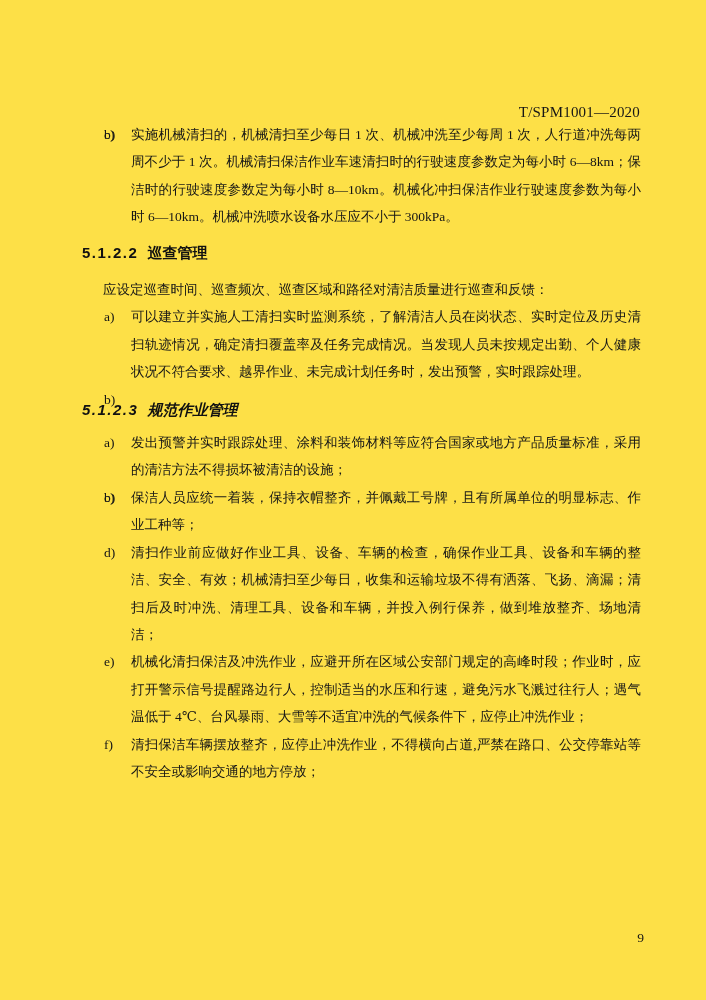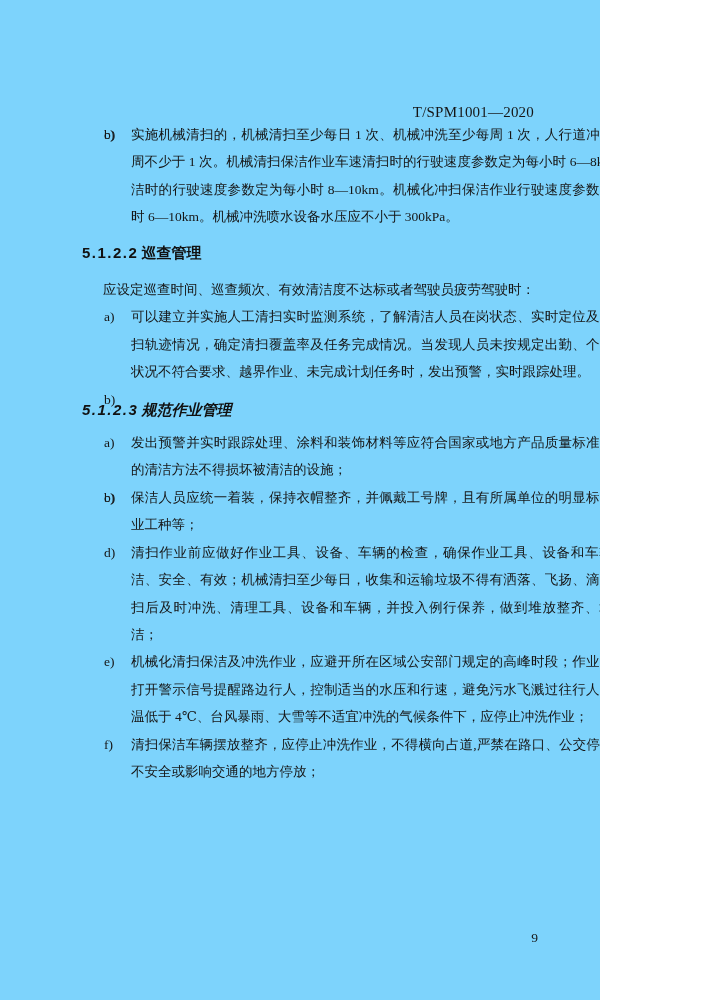--- a/index.html
+++ b/index.html
@@ -1,21 +1,21 @@
 <!DOCTYPE html>
 <html><head>
 <meta charset="utf-8">
 <style>
   * { margin: 0; padding: 0; box-sizing: border-box; }
   html, body { background: #ffffff; }
   .page {
     position: relative;
-    width: 600px;
+    width: 706px;
     height: 1000px;
-    background: #7dd3fc;
+    background: #fde047;
     color: #161616;
     font-family: "Liberation Serif", "DejaVu Serif", serif;
     overflow: hidden;
   }
   .header-code {
     position: absolute;
     top: 103px;
     right: 66px;
     font-size: 15px;
     line-height: 18px;
@@ -42,21 +42,21 @@
     top: 0;
   }
   .clause-heading {
     margin: 8px 0 0 16px;
     font-family: "Liberation Sans", "DejaVu Sans", sans-serif;
     font-weight: bold;
     font-size: 15px;
     line-height: 27.4px;
     color: #111;
   }
-  .clause-heading .h-num { letter-spacing: 1.5px; margin-right: 3px; }
+  .clause-heading .h-num { letter-spacing: 1.5px; margin-right: 9px; }
   .intro-paragraph {
     margin: 10px 0 0 37px;
     text-align: justify;
   }
   .list-after-heading { margin-top: 6px; }
   .heading-gap { margin-top: 10px; font-style: italic; }
   .page-number {
     position: absolute;
     top: 929px;
     right: 62px;
@@ -80,21 +80,21 @@
       <div class="clause-item">
         <span class="item-label">c)</span>
         <span class="item-text">实施机械清扫的，机械清扫至少每日 1 次、机械冲洗至少每周 1 次，人行道冲洗每两周不少于 1 次。机械清扫保洁作业车速清扫时的行驶速度参数定为每小时 6—8km；保洁时的行驶速度参数定为每小时 8—10km。机械化冲扫保洁作业行驶速度参数为每小时 6—10km。机械冲洗喷水设备水压应不小于 300kPa。</span>
       </div>
     </div>
 
     <h3 class="clause-heading">
       <span class="h-num">5.1.2.2</span><span class="h-title">巡查管理</span>
     </h3>
 
-    <p class="intro-paragraph">应设定巡查时间、巡查频次、有效清洁度不达标或者驾驶员疲劳驾驶时：</p>
+    <p class="intro-paragraph">应设定巡查时间、巡查频次、巡查区域和路径对清洁质量进行巡查和反馈：</p>
 
     <div class="clause-list">
       <div class="clause-item">
         <span class="item-label">a)</span>
         <span class="item-text">可以建立并实施人工清扫实时监测系统，了解清洁人员在岗状态、实时定位及历史清扫轨迹情况，确定清扫覆盖率及任务完成情况。当发现人员未按规定出勤、个人健康状况不符合要求、越界作业、未完成计划任务时，发出预警，实时跟踪处理。</span>
       </div>
       <div class="clause-item">
         <span class="item-label">b)</span>
       </div>
     </div>

